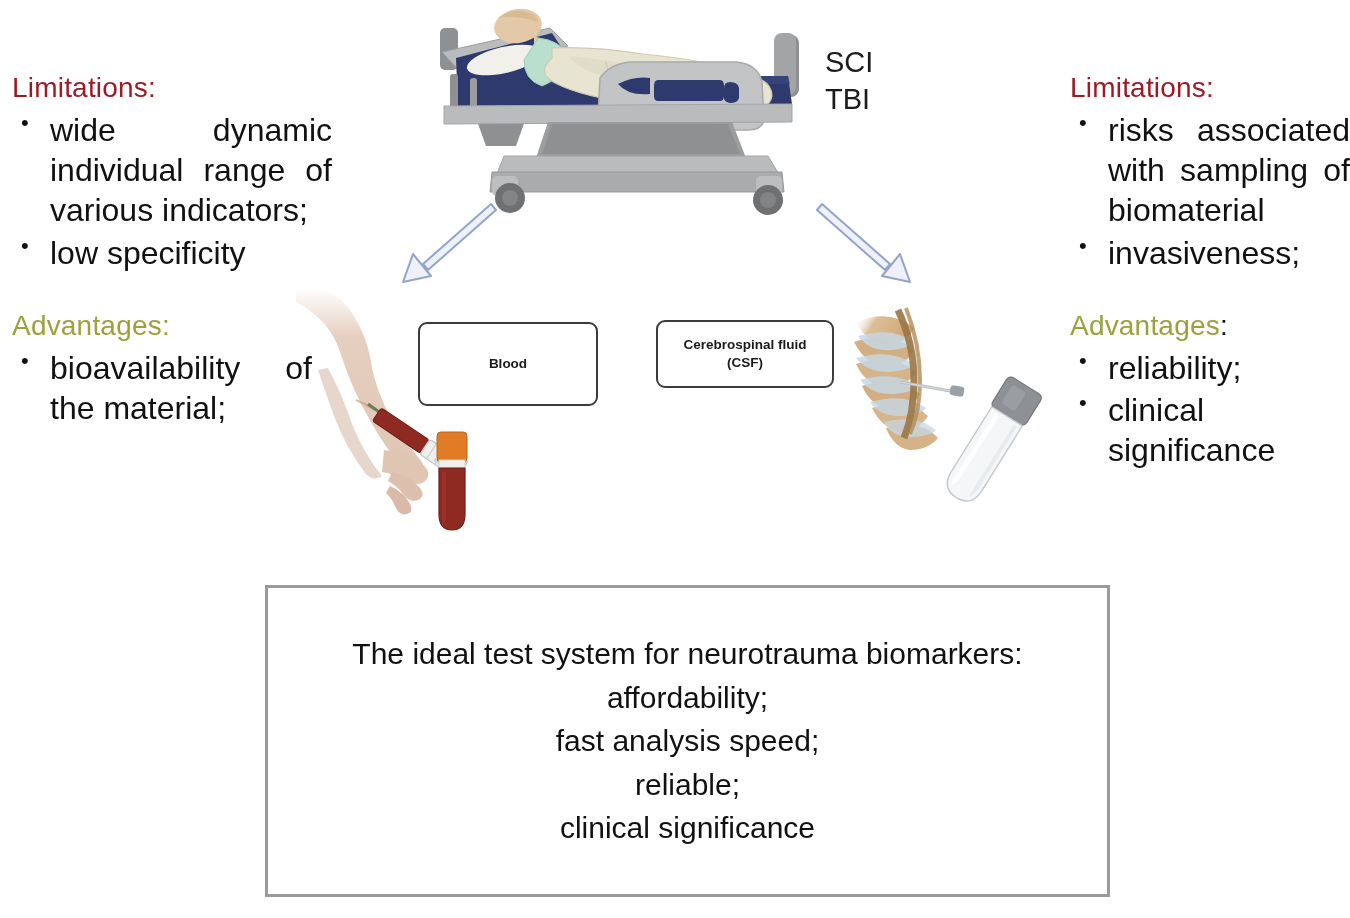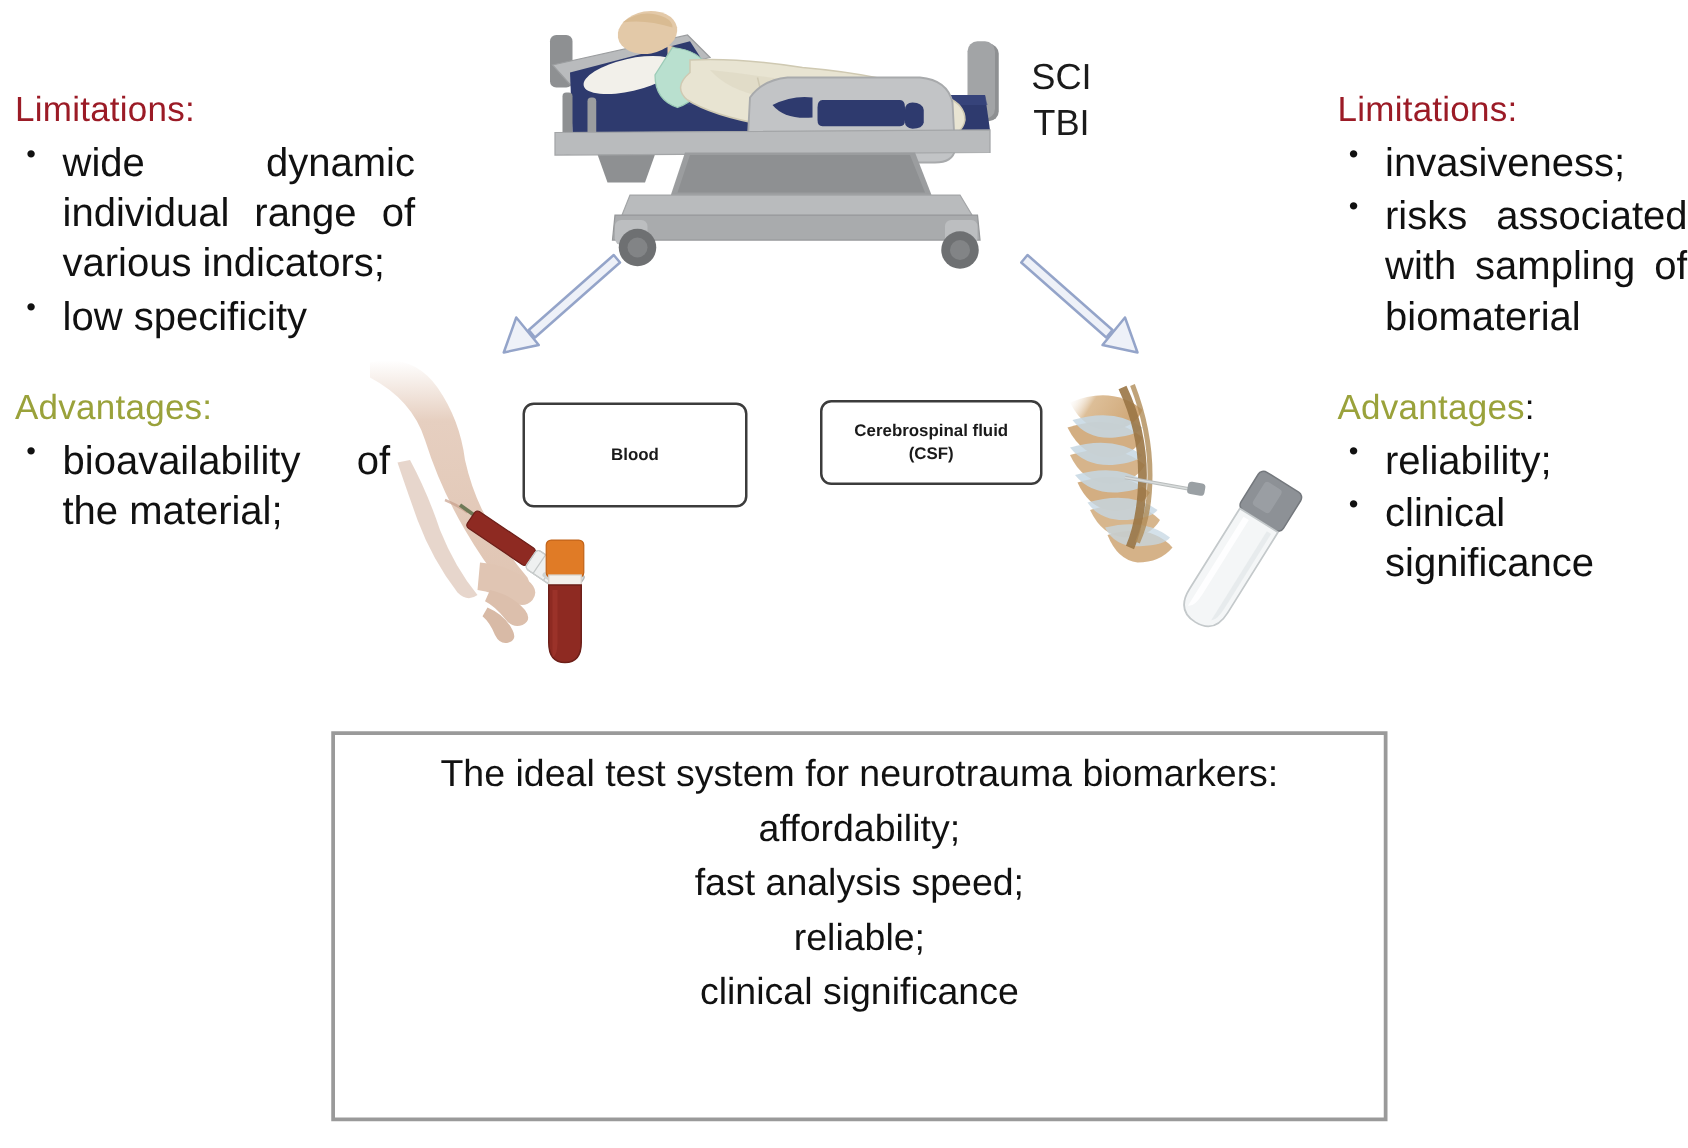--- a/index.html
+++ b/index.html
@@ -64,21 +64,21 @@
   #adv-right { left: 1070px;top: 295px; width: 280px; }
 
   
   #sci-tbi {
     position: absolute;
     left: 825px;
     top: 44px;
     font-size: 29px;
     line-height: 1.28;
     color: #1b1b1b;
-    text-align: center;
+    text-align: left;
   }
 
   
   .sample-box {
     position: absolute;
     border: 2px solid #3c3c3c;
     border-radius: 9px;
     background: #ffffff;
     display: flex;
     align-items: center;
@@ -97,20 +97,21 @@
     position: absolute;
     left: 265px;
     top: 585px;
     width: 845px;
     height: 312px;
     border: 3px solid #9a9a9a;
     background: #ffffff;
     display: flex;
     flex-direction: column;
     align-items: center;
+    justify-content: center;
     padding: 10px 26px;
   }
   #ideal-box .line {
     font-size: 30px;
     line-height: 1.45;
     color: #111111;
     text-align: center;
     white-space: nowrap;
   }
 
@@ -141,22 +142,22 @@
   <div class="textblock" id="adv-left">
     <div class="heading adv">Advantages:</div>
     <ul class="bullets">
       <li>bioavailability of the material;</li>
     </ul>
   </div>
 
   <div class="textblock" id="lim-right">
     <div class="heading limit">Limitations:</div>
     <ul class="bullets">
+      <li>risks associated with sampling of biomaterial</li>
       <li>invasiveness;</li>
-      <li>risks associated with sampling of biomaterial</li>
     </ul>
   </div>
 
   <div class="textblock" id="adv-right">
     <div class="heading adv"><span>Advantages</span><span class="tail">:</span></div>
     <ul class="bullets">
       <li>reliability;</li>
       <li>clinical significance</li>
     </ul>
   </div>

